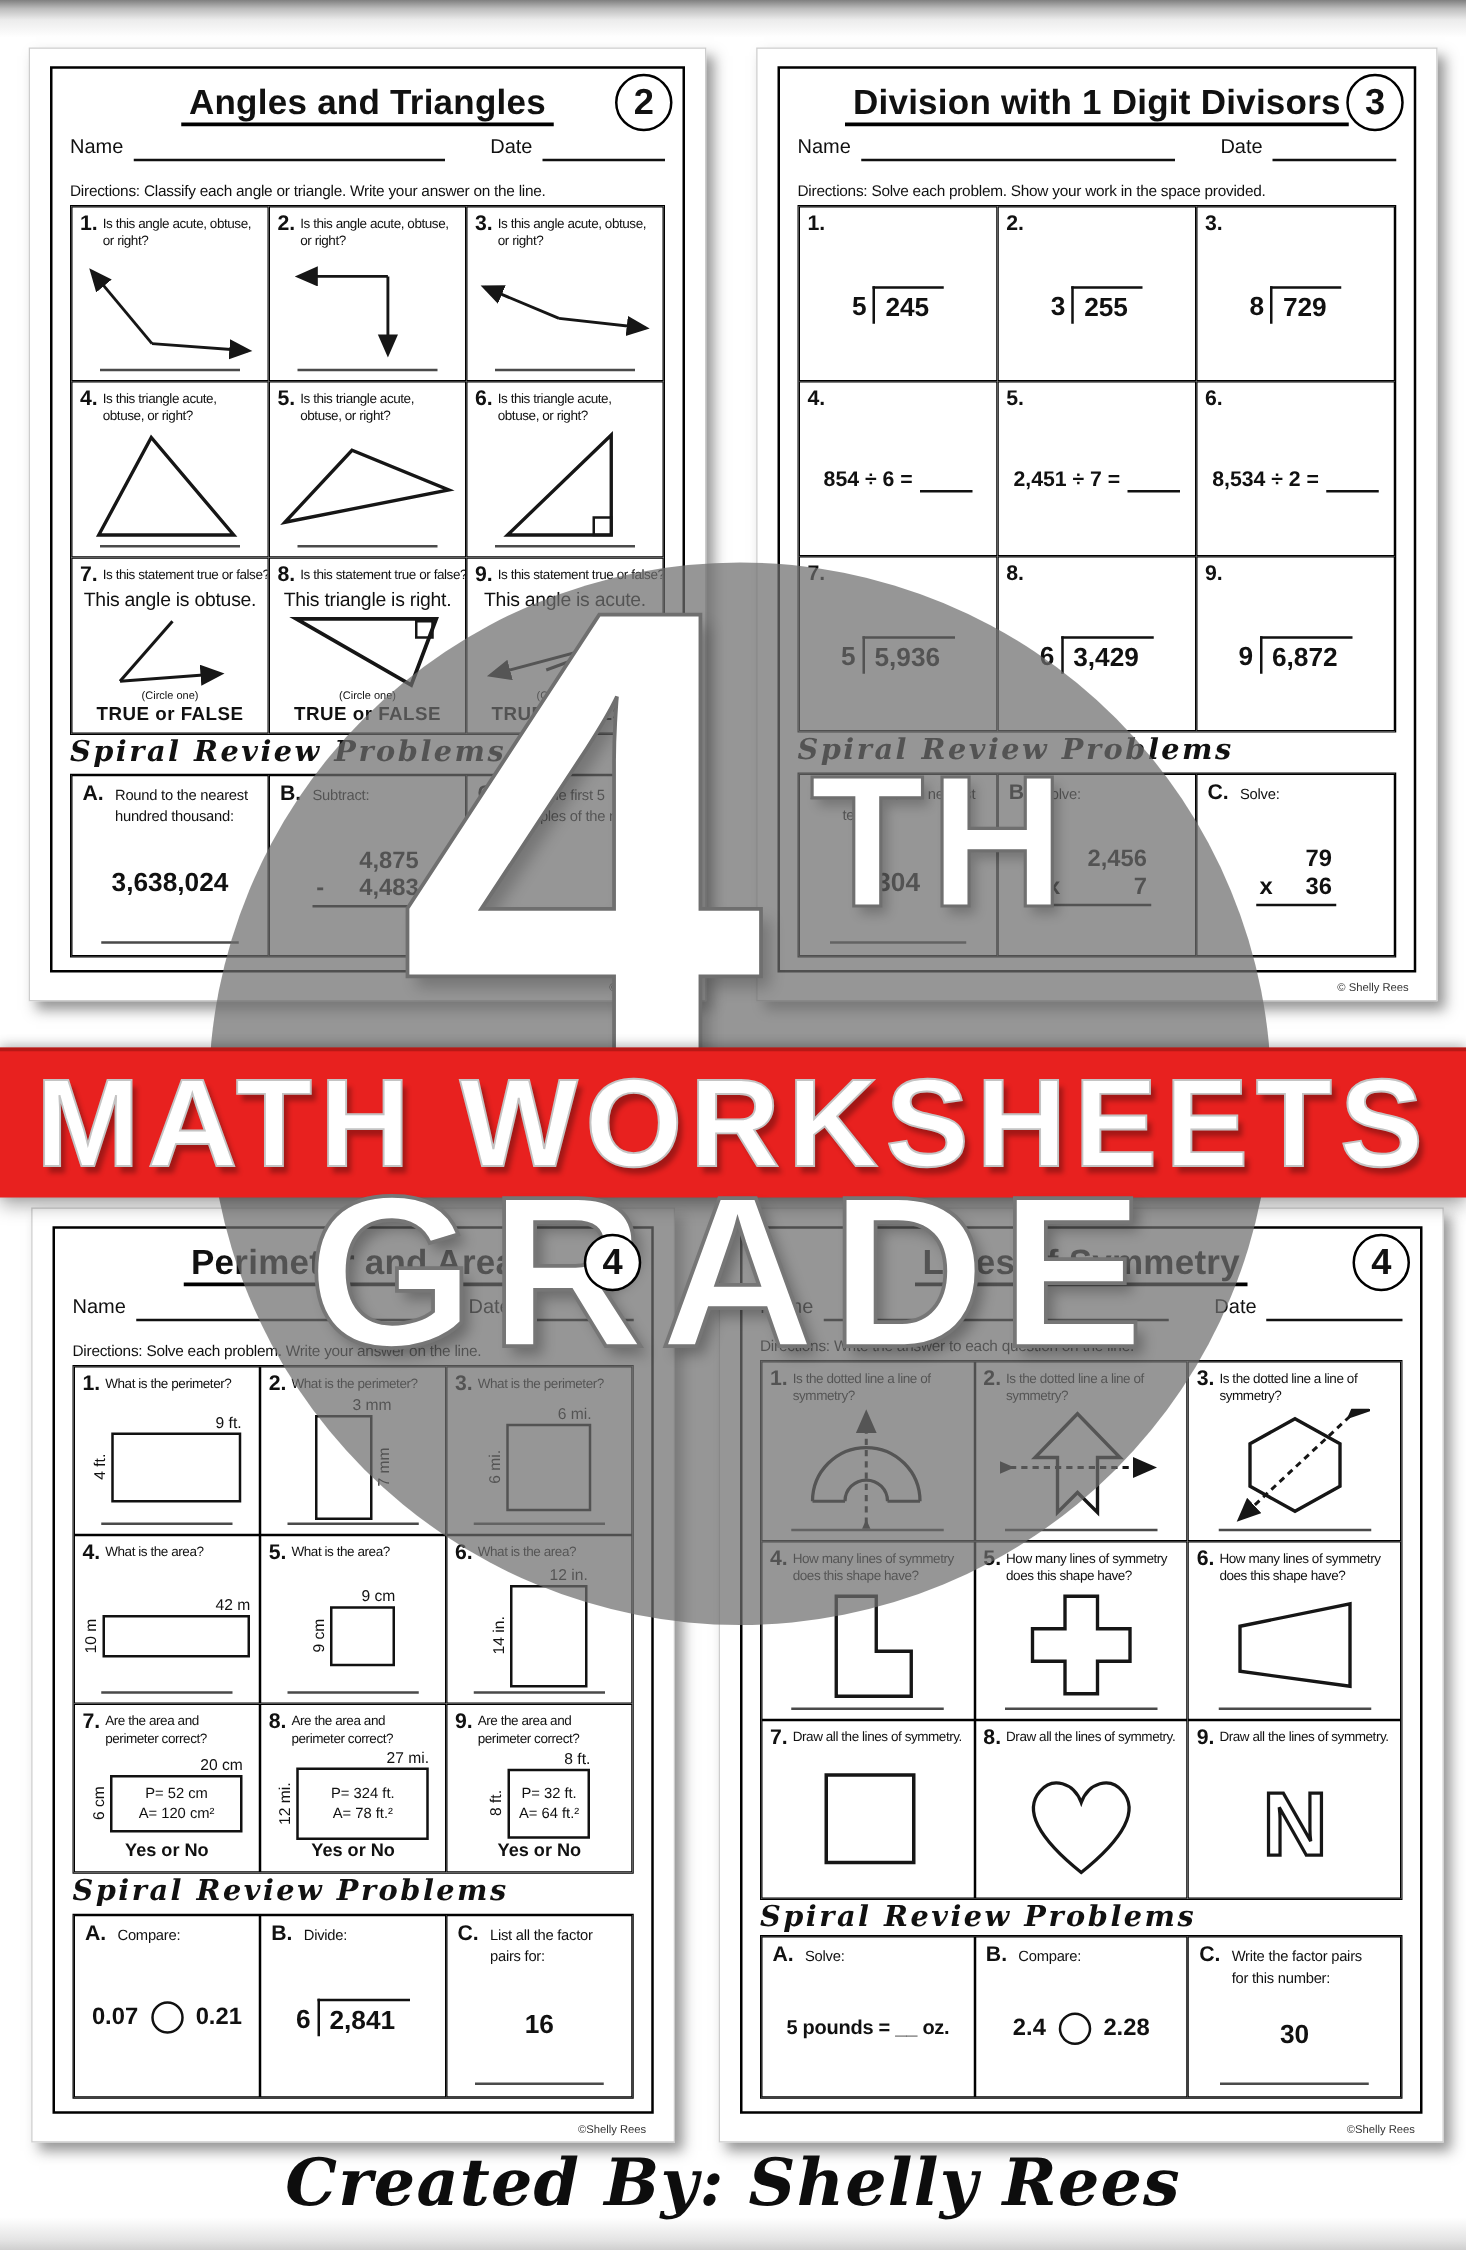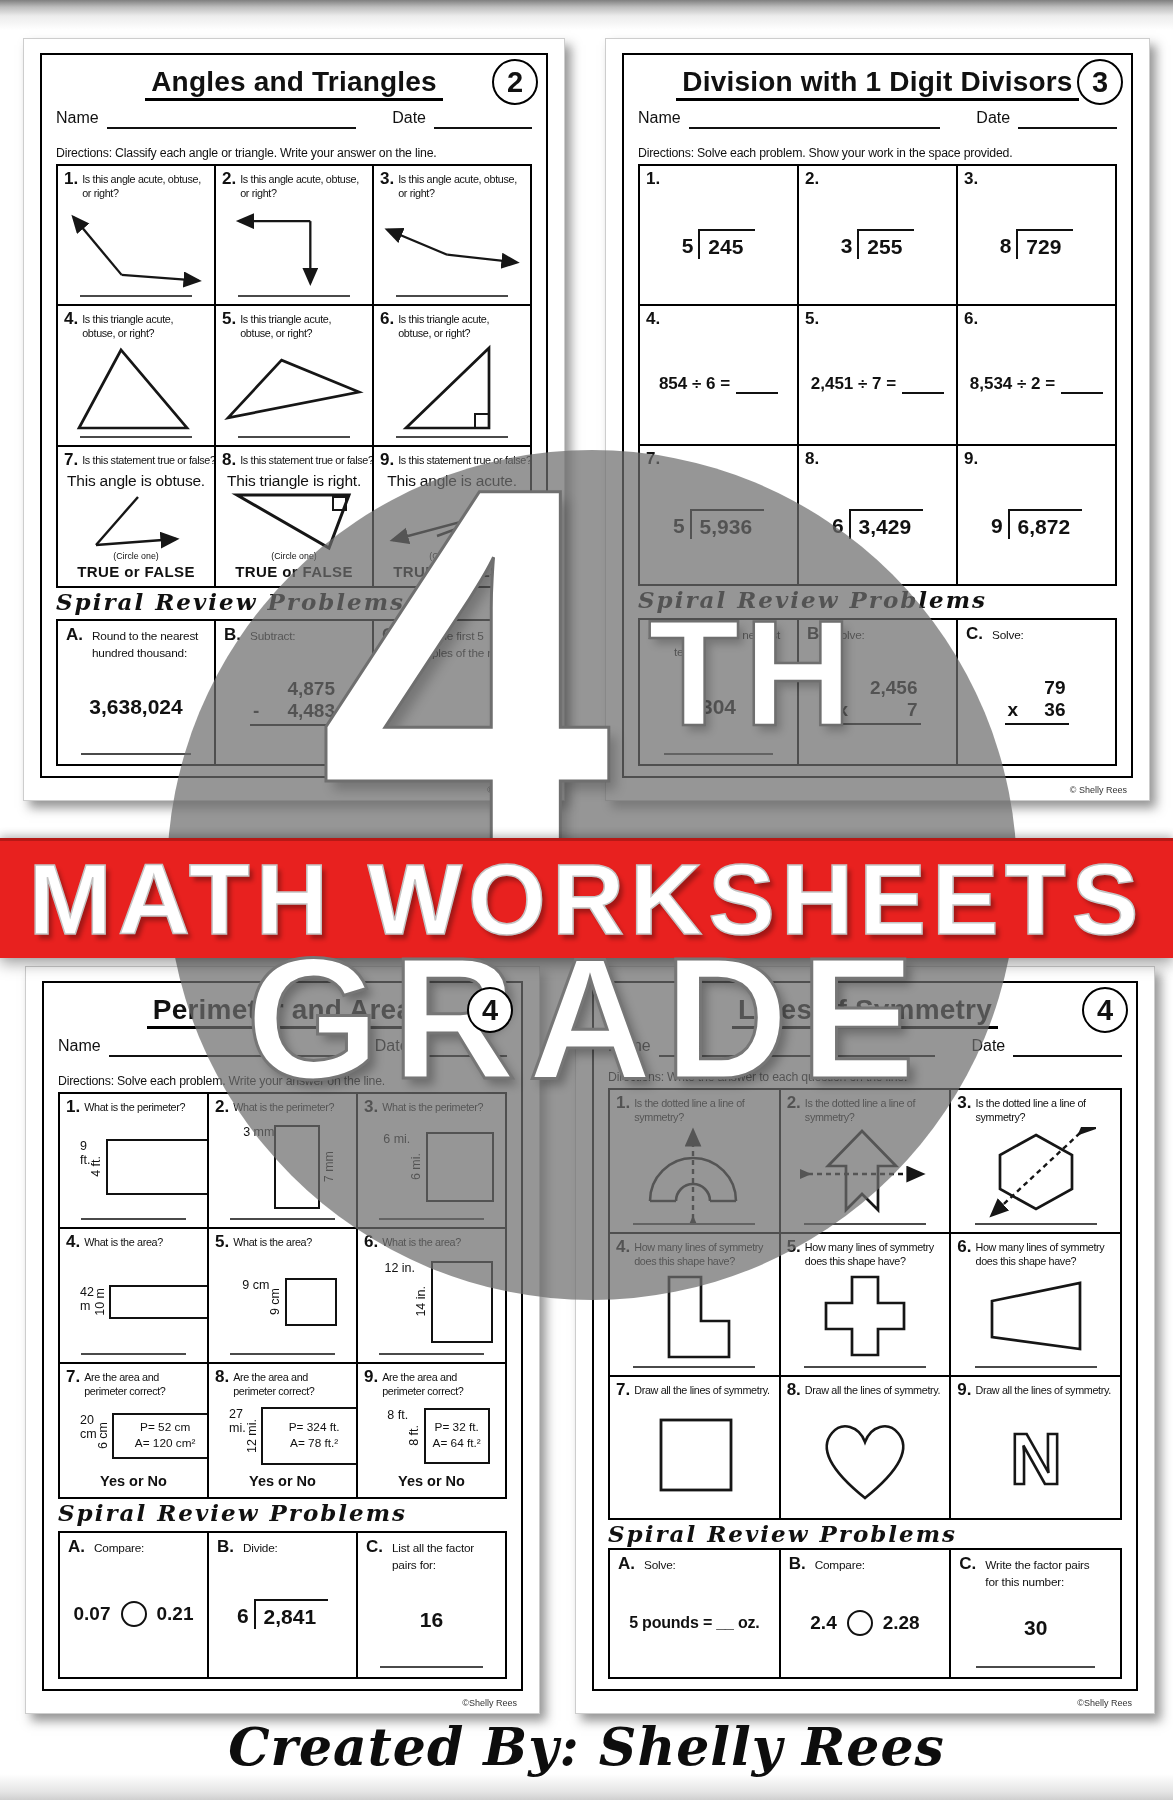--- a/index.html
+++ b/index.html
@@ -50,21 +50,21 @@
   .divprob{display:inline-flex;align-items:stretch;font-size:21px;font-weight:600}
   .divisor{padding-top:5px}
   .dividend{border-left:2.3px solid #111;border-top:2.3px solid #111;margin-left:5px;padding:4px 12px 0 8px}
   .eqline{font-size:17px;font-weight:600;display:flex;align-items:flex-end;gap:6px;white-space:nowrap}
   .eq-blank{display:inline-block;width:42px;border-bottom:2.4px solid #111;height:16px}
   .stack{font-size:19px;font-weight:600}
   .stack-top{text-align:right;padding-right:3px}
   .opline{display:flex;justify-content:space-between;border-bottom:2.4px solid #111;padding:0 3px 2px;gap:10px}
   .cmp{display:flex;align-items:center;gap:10px;font-size:19px;font-weight:600}
   .cmp-circle{width:26px;height:26px;border:2.6px solid #111;border-radius:50%}
-  .rectfig{display:flex;flex-direction:row;align-items:flex-start;max-width:100%}
+  .rectfig{display:flex;flex-direction:column;align-items:flex-end;max-width:100%}
   .rect-top{font-size:12.5px;line-height:1.15;padding-left:14px}
   .rect-mid{display:flex;align-items:center;gap:3px}
   .rect-side{writing-mode:vertical-rl;transform:rotate(180deg);font-size:12.5px;line-height:1}
   .rect-box{border:2.6px solid #111;display:flex;flex-direction:column;align-items:center;justify-content:center;flex:none}
   .pa-line{font-size:11.8px;line-height:1.3;white-space:nowrap}
   
   #circle{position:absolute;left:167px;top:450px;width:850px;height:850px;border-radius:50%;opacity:.72}
   #big4{position:absolute;left:318px;top:408px;font-size:528px;font-weight:800;color:#fff;line-height:1;
     -webkit-text-stroke:3px #6f6f6f;text-shadow:7px 9px 12px rgba(0,0,0,.22)}
   #bigth{position:absolute;left:648px;top:598px;font-size:150px;font-weight:800;color:#fff;line-height:1;letter-spacing:4px;

